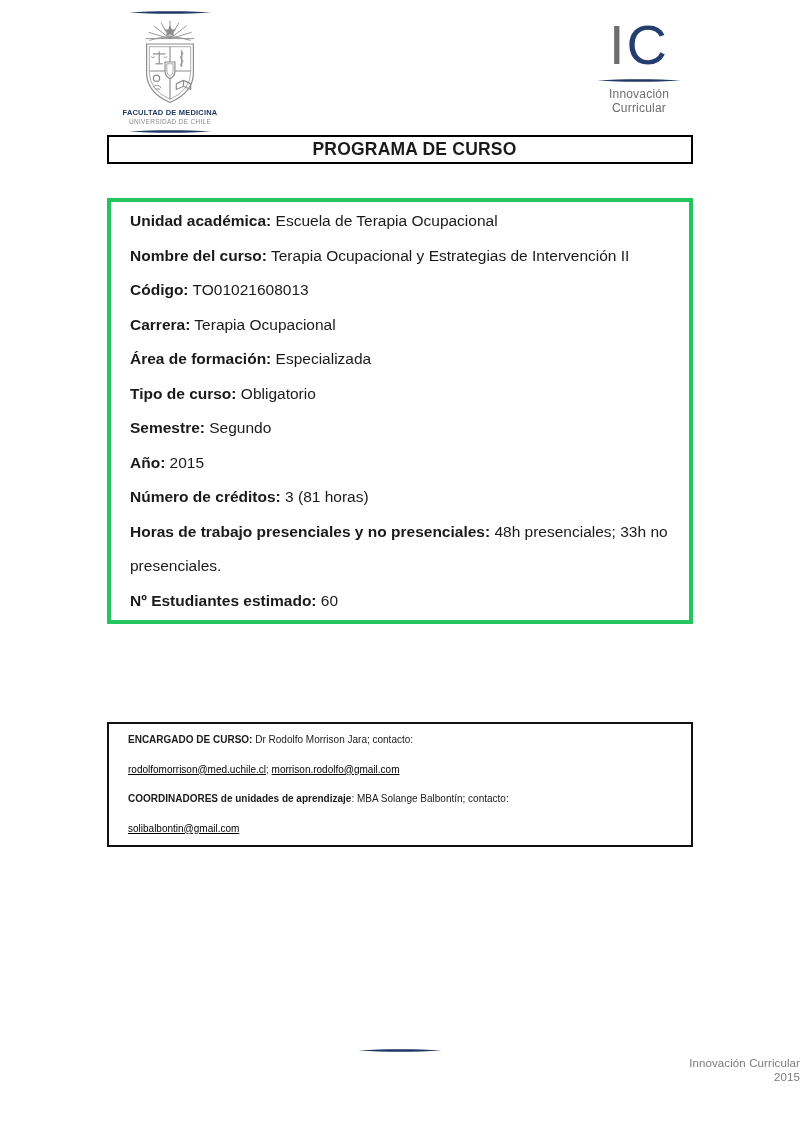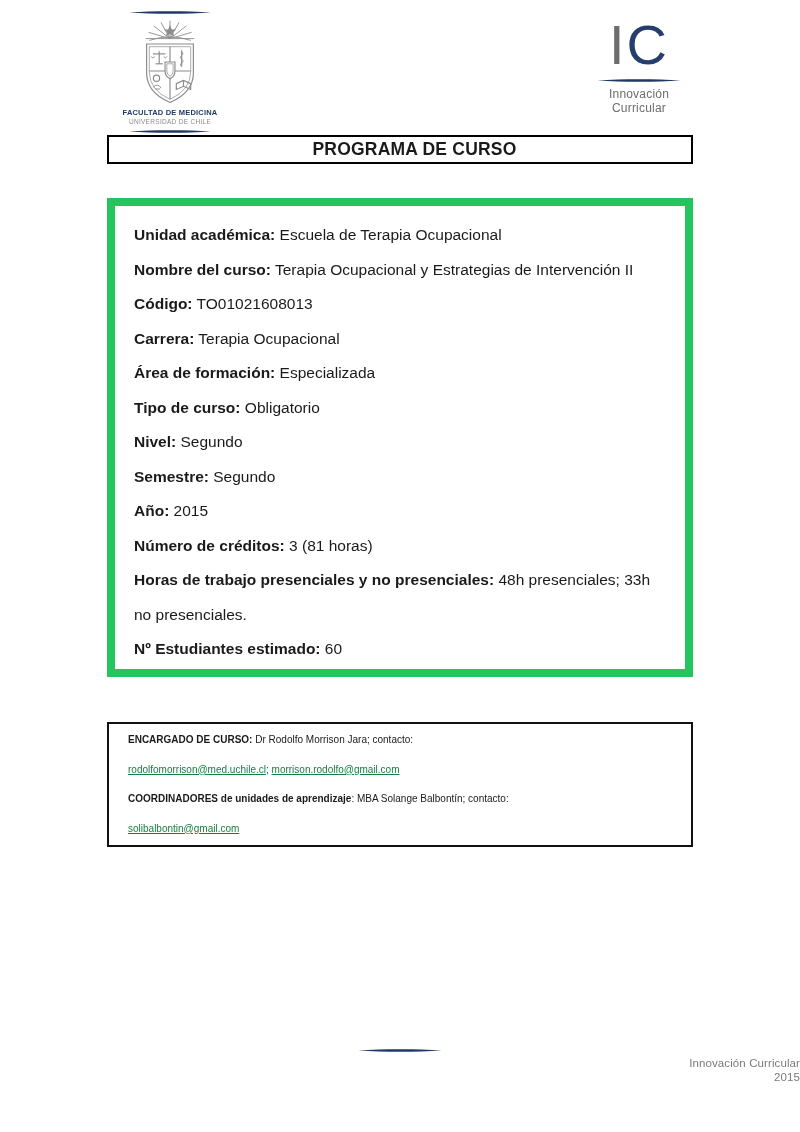--- a/index.html
+++ b/index.html
@@ -21,30 +21,30 @@
   .ic-rule{margin:4px auto 5px auto;display:block;}
 
   
   .title-box{position:absolute;left:107px;top:135px;width:586px;height:29px;
              border:2px solid #000;box-sizing:border-box;
              display:flex;align-items:center;justify-content:center;padding-left:29px;}
   .title-text{font-size:17.5px;font-weight:bold;letter-spacing:.2px;}
 
   
   .info-box{position:absolute;left:107px;top:198px;width:586px;box-sizing:border-box;
-            border:8px solid #22c55e;padding:12px 16px 2px 19px;}
+            border:4px solid #22c55e;padding:2px 16px 2px 19px;}
   .info-row{font-size:15.5px;line-height:34.5px;}
   .lbl{font-weight:bold;}
 
   
   .staff-box{position:absolute;left:107px;top:722px;width:586px;box-sizing:border-box;
              border:2px solid #111;padding:1px 16px 2px 19px;}
   .staff-line{font-size:10px;line-height:29.5px;}
   .staff-line .lbl{font-weight:bold;}
-  a.email{color:#15803d;text-decoration:underline;}
+  a.email{color:#000000;text-decoration:underline;}
   .email-sep{color:#2323cb;text-decoration:none;}
 
   
   .footer{position:absolute;left:0;right:0;top:1048px;text-align:center;}
   .footer-caption{font-size:11.5px;color:#7a7a7a;line-height:13.5px;letter-spacing:.1px;text-align:right;}
   .footer .rule-lens{margin-bottom:4px;}
 </style>
 </head>
 <body>
 
@@ -116,21 +116,20 @@
     <span class="title-text">PROGRAMA DE CURSO</span>
   </div>
 
   <div class="info-box">
     <div class="info-row"><span class="lbl">Unidad académica:</span> <span>Escuela de Terapia Ocupacional</span></div>
     <div class="info-row"><span class="lbl">Nombre del curso:</span> <span>Terapia Ocupacional y Estrategias de Intervención II</span></div>
     <div class="info-row"><span class="lbl">Código:</span> <span>TO01021608013</span></div>
     <div class="info-row"><span class="lbl">Carrera:</span> <span>Terapia Ocupacional</span></div>
     <div class="info-row"><span class="lbl">Área de formación:</span> <span>Especializada</span></div>
     <div class="info-row"><span class="lbl">Tipo de curso:</span> <span>Obligatorio</span></div>
-    <div class="info-row"><span class="lbl">Nivel:</span> <span>Segundo</span></div>
     <div class="info-row"><span class="lbl">Semestre:</span> <span>Segundo</span></div>
     <div class="info-row"><span class="lbl">Año:</span> <span>2015</span></div>
     <div class="info-row"><span class="lbl">Número de créditos:</span> <span>3 (81 horas)</span></div>
     <div class="info-row"><span class="lbl">Horas de trabajo presenciales y no presenciales:</span> <span>48h presenciales; 33h no presenciales.</span></div>
     <div class="info-row"><span class="lbl">Nº Estudiantes estimado:</span> <span>60</span></div>
   </div>
 
   <div class="staff-box">
     <div class="staff-line"><span class="lbl">ENCARGADO DE CURSO:</span> <span>Dr Rodolfo Morrison Jara; contacto:</span></div>
     <div class="staff-line"><a href="#" class="email">rodolfomorrison@med.uchile.cl</a><span class="email-sep">;</span> <a href="#" class="email">morrison.rodolfo@gmail.com</a></div>

